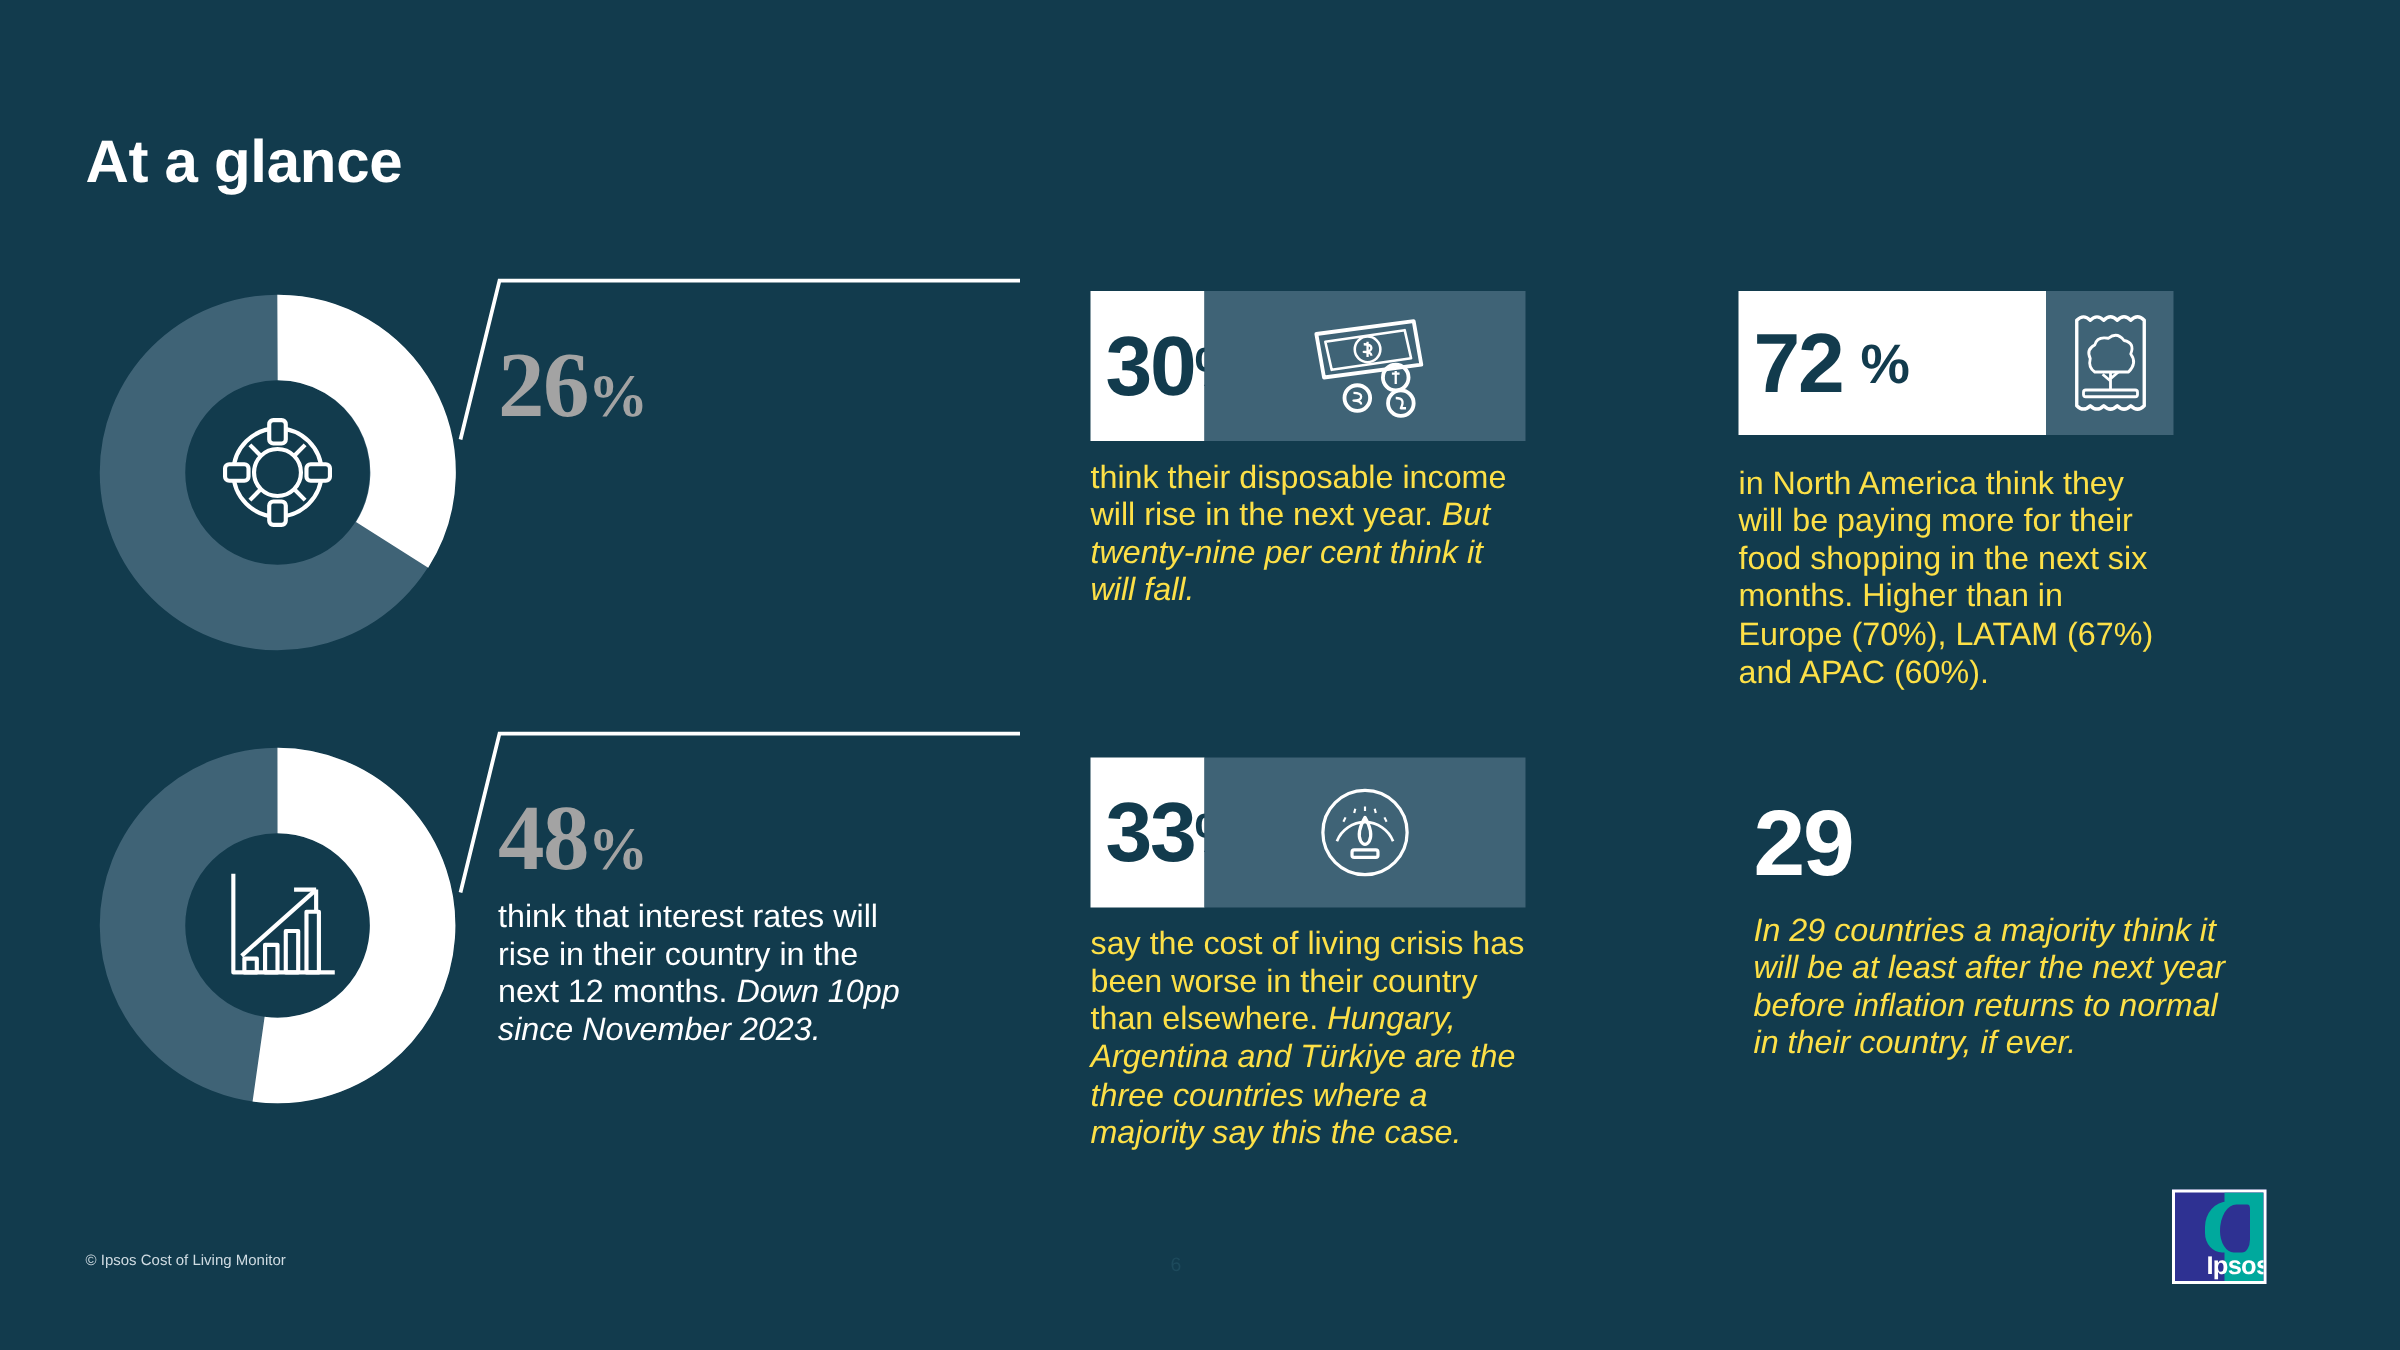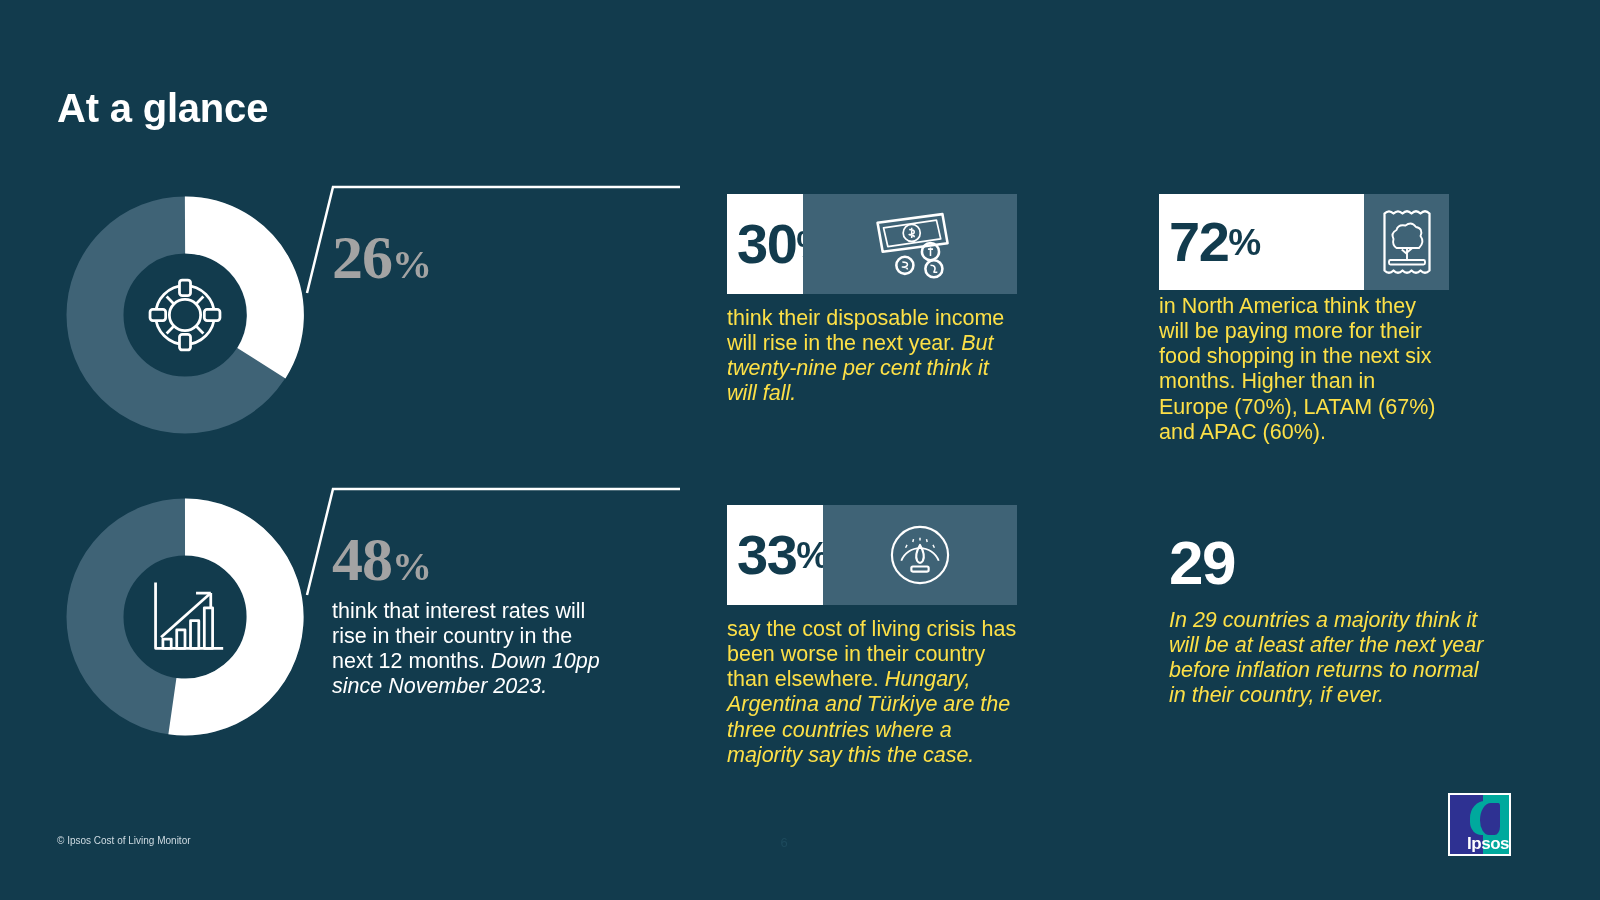--- a/index.html
+++ b/index.html
@@ -176,26 +176,27 @@
     position: absolute;
     left: 30px; top: 8px;
     width: 20px; height: 32px;
     background: #2E3192;
     border-radius: 60% 10% 30% 50%;
   }
   #ipsos-logo .wordmark {
     position: absolute;
     left: 0; bottom: 2px;
     width: 100%;
-    text-align: right;
+    text-align: left;
     color: #ffffff;
     font-size: 17px;
     font-weight: 700;
     letter-spacing: -0.5px;
     line-height: 1;
+    padding-left: 21px;
   }
 </style>
 </head>
 <body>
 
 <div id="slide">
 
   <div id="page-title">At a glance</div>
 
   <div class="donut-block" style="left:65px; top:195px;">
@@ -283,55 +284,55 @@
         </svg>
       </div>
     </div>
     <div class="bar-body">
       <span>think their disposable income will rise in the next year. </span><em>But twenty-nine per cent think it will fall.</em>
     </div>
   </div>
 
   <div class="bar-card" style="left:727px; top:505px; width:290px;">
     <div class="bar-row">
-      <div class="bar-num" style="width:96px;">
+      <div class="bar-num" style="width:76px;">
         <span class="n">33</span>
           <span class="pct">%</span>
       </div>
       <div class="bar-icon">
         <svg width="72" height="72" viewBox="0 0 100 100" fill="none" stroke="#ffffff" stroke-width="3" stroke-linejoin="round">
           <circle cx="50" cy="50" r="39"></circle>
           <path d="M24 58 A 28 28 0 0 1 76 58" stroke-width="2.5"></path>
           <path d="M30 40 L32 36 M40 32 L41 28 M50 30 L50 26 M60 32 L59 28 M70 40 L68 36" stroke-width="2"></path>
           <path d="M50 36 Q58 50 54 58 Q50 64 46 58 Q42 50 50 36 Z"></path>
           <rect x="38" y="66" width="24" height="7" rx="2"></rect>
         </svg>
       </div>
     </div>
     <div class="bar-body">
       <span>say the cost of living crisis has been worse in their country than elsewhere. </span><em>Hungary, Argentina and Türkiye are the three countries where a majority say this the case.</em>
     </div>
   </div>
 
   <div class="bar-card" style="left:1159px; top:194px; width:290px;">
     <div class="bar-row" style="height:96px;">
-      <div class="bar-num" style="width:205px;">
+      <div class="bar-num" style="width:205px;gap:12px;">
         <span class="n">72</span>
           <span class="pct">%</span>
       </div>
       <div class="bar-icon">
         <svg width="60" height="76" viewBox="0 0 80 100" fill="none" stroke="#ffffff" stroke-width="3" stroke-linejoin="round">
           <path d="M10 12 Q16 6 22 12 Q28 6 34 12 Q40 6 46 12 Q52 6 58 12 Q64 6 70 12 L70 88 Q64 94 58 88 Q52 94 46 88 Q40 94 34 88 Q28 94 22 88 Q16 94 10 88 Z"></path>
           <path d="M26 58 Q20 54 22 46 Q18 38 26 34 Q28 26 38 28 Q46 22 52 30 Q62 32 58 42 Q64 50 56 58 Z" stroke-width="2.5"></path>
           <path d="M40 58 L40 74 M40 66 L33 60 M40 64 L47 58" stroke-width="2.5"></path>
           <rect x="16" y="74" width="48" height="6" rx="2" stroke-width="2.5"></rect>
         </svg>
       </div>
     </div>
-    <div class="bar-body" style="margin-top:4px;">
+    <div class="bar-body" style="margin-top:20px;">
       <span>in North America think they will be paying more for their food shopping in the next six months. Higher than in Europe (70%), LATAM (67%) and APAC (60%).</span><em></em>
     </div>
   </div>
 
   <div class="plain-stat" style="left:1169px; top:532px; width:315px;">
     <div class="n">29</div>
     <div class="bar-body" style="margin-top:14px;font-style:italic;">In 29 countries a majority think it will be at least after the next year before inflation returns to normal in their country, if ever.</div>
   </div>
 
   <div id="footer-copyright">© Ipsos Cost of Living Monitor</div>

